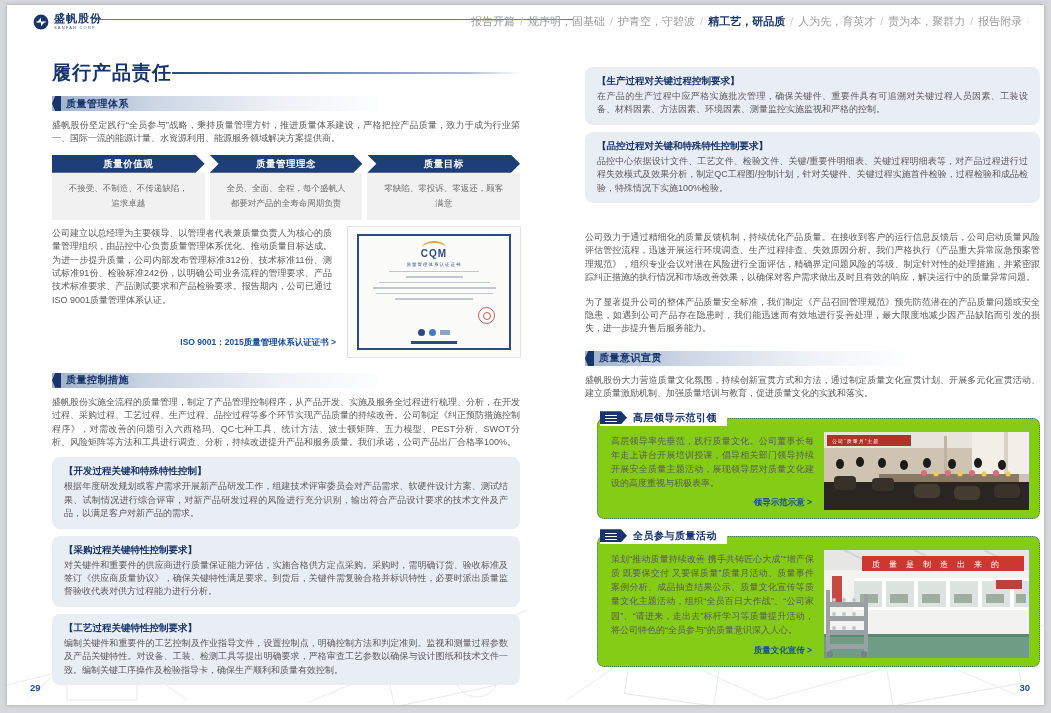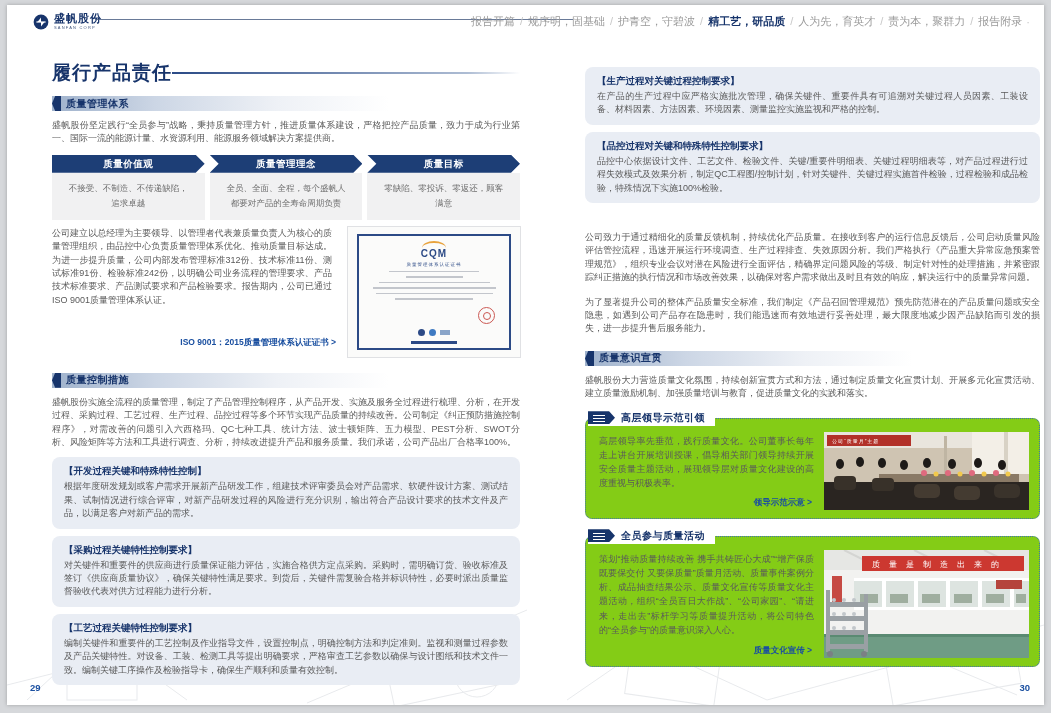--- a/index.html
+++ b/index.html
@@ -84,21 +84,21 @@
   .cl-c { width:10px; height:5px; background:#8aa5c9; }
   .cert-band { position:absolute; left:0; right:0; bottom:4px; }
   .cert-band div { width:46px; height:3px; background:#2c4a86; margin:0 auto; }
 
   
   .qbox { background:#e9edf4; border-radius:8px; padding:7px 12px 8px; margin-bottom:7px; }
   .qbox-title { font-size:9.5px; font-weight:bold; color:#17346b; line-height:14px; margin-bottom:2px; }
   .qbox-body { font-size:9px; color:#5a5a5a; line-height:13.4px; text-align:justify; }
 
   
-  .feature { position:relative; margin-top:17px; }
+  .feature { position:relative; margin-top:17px;margin-left:12px; }
   .feat-box { border:1px dotted #3f6fb5; border-radius:7px; padding:13px 10px 8px 13px; display:flex; gap:10px; background:#84cc16; }
   .feat-head { position:absolute; top:-8px; left:3px; background:#fff; padding:0 10px 0 0; display:flex; align-items:center; gap:6px; height:16px; z-index:2; }
   .feat-icon { width:27px; height:13px; background:#17346b; clip-path:polygon(0 0,78% 0,100% 50%,78% 100%,0 100%); position:relative; }
   .feat-icon::after { content:""; position:absolute; left:5px; top:3.5px; width:12px; height:7px;
     background:repeating-linear-gradient(#ffffff 0 1px,transparent 1px 3px); }
   .feat-title { font-size:10px; font-weight:bold; color:#17346b; letter-spacing:.5px; }
   .feat-text { width:226px; position:relative; padding:2px 0 16px; font-size:9px; line-height:14.2px; color:#5a5a5a; text-align:justify; }
   .feat-link { position:absolute; right:2px; bottom:0; font-size:8.5px; font-weight:bold; color:#1a4fa0; cursor:pointer; }
   .feat-photo { flex:0 0 205px; overflow:hidden; }
   .feat-photo svg { display:block; }

